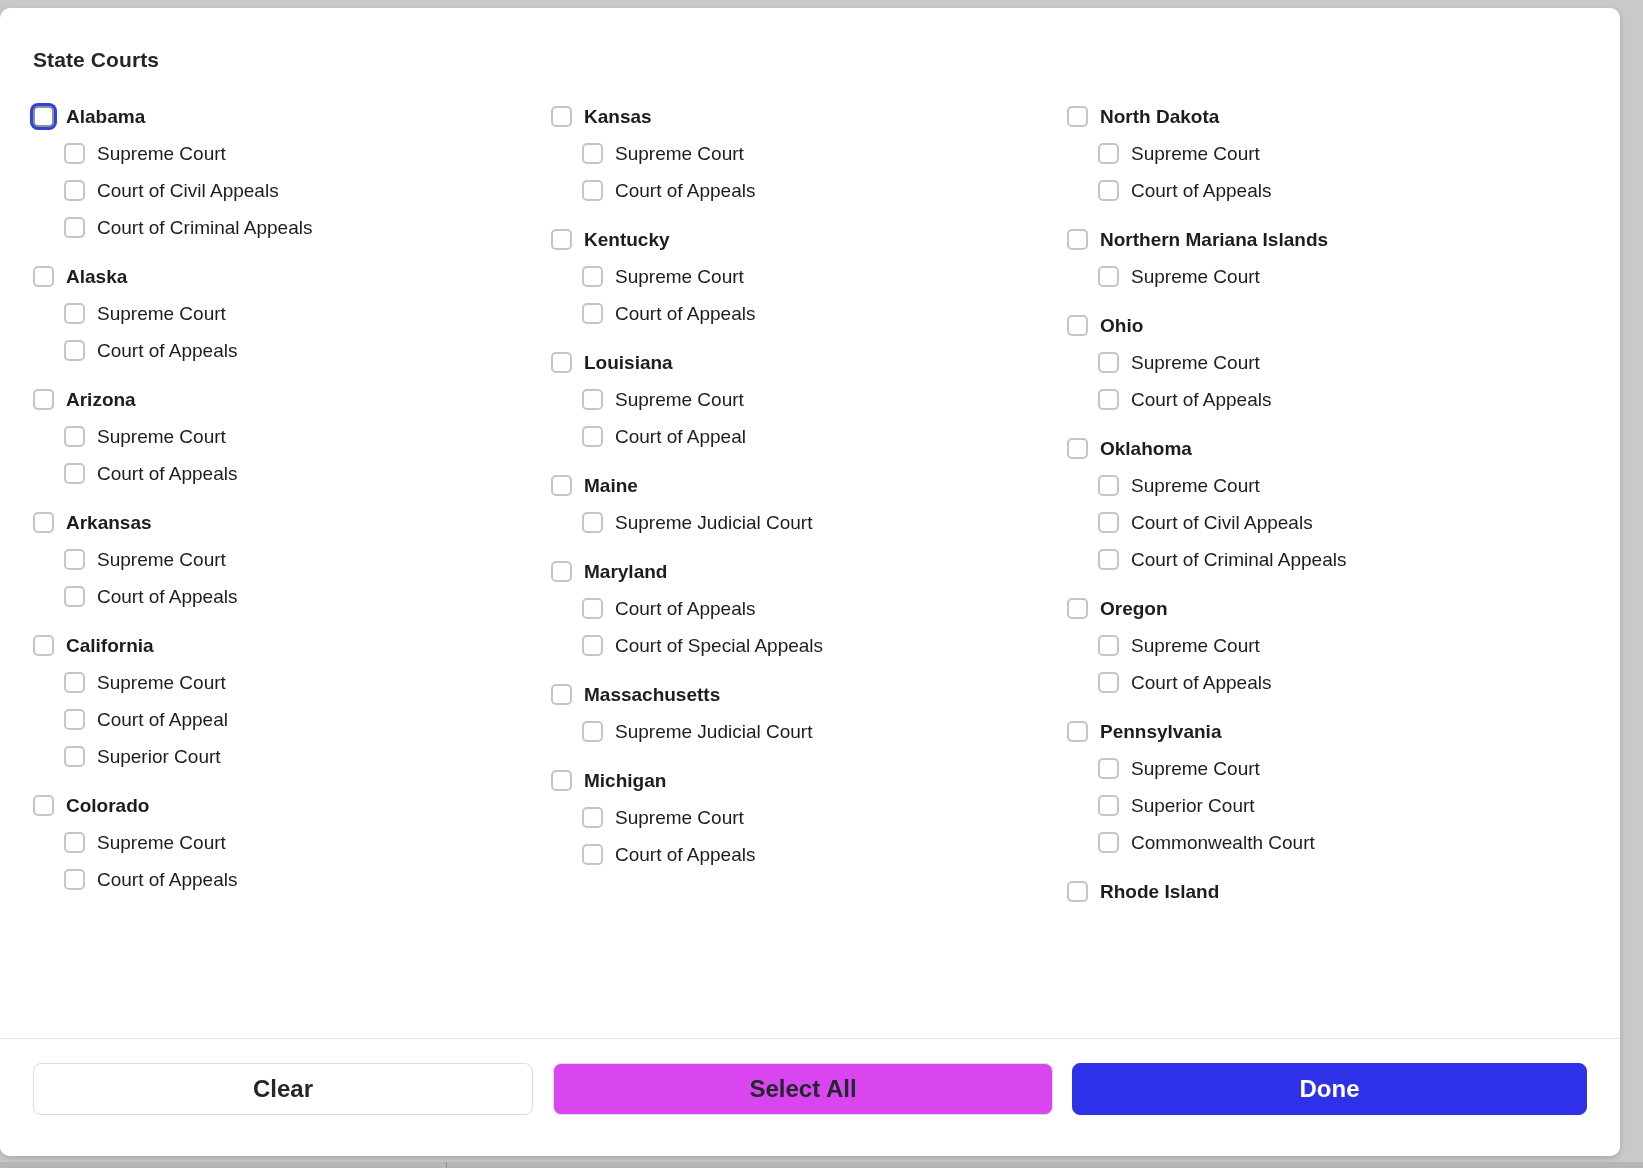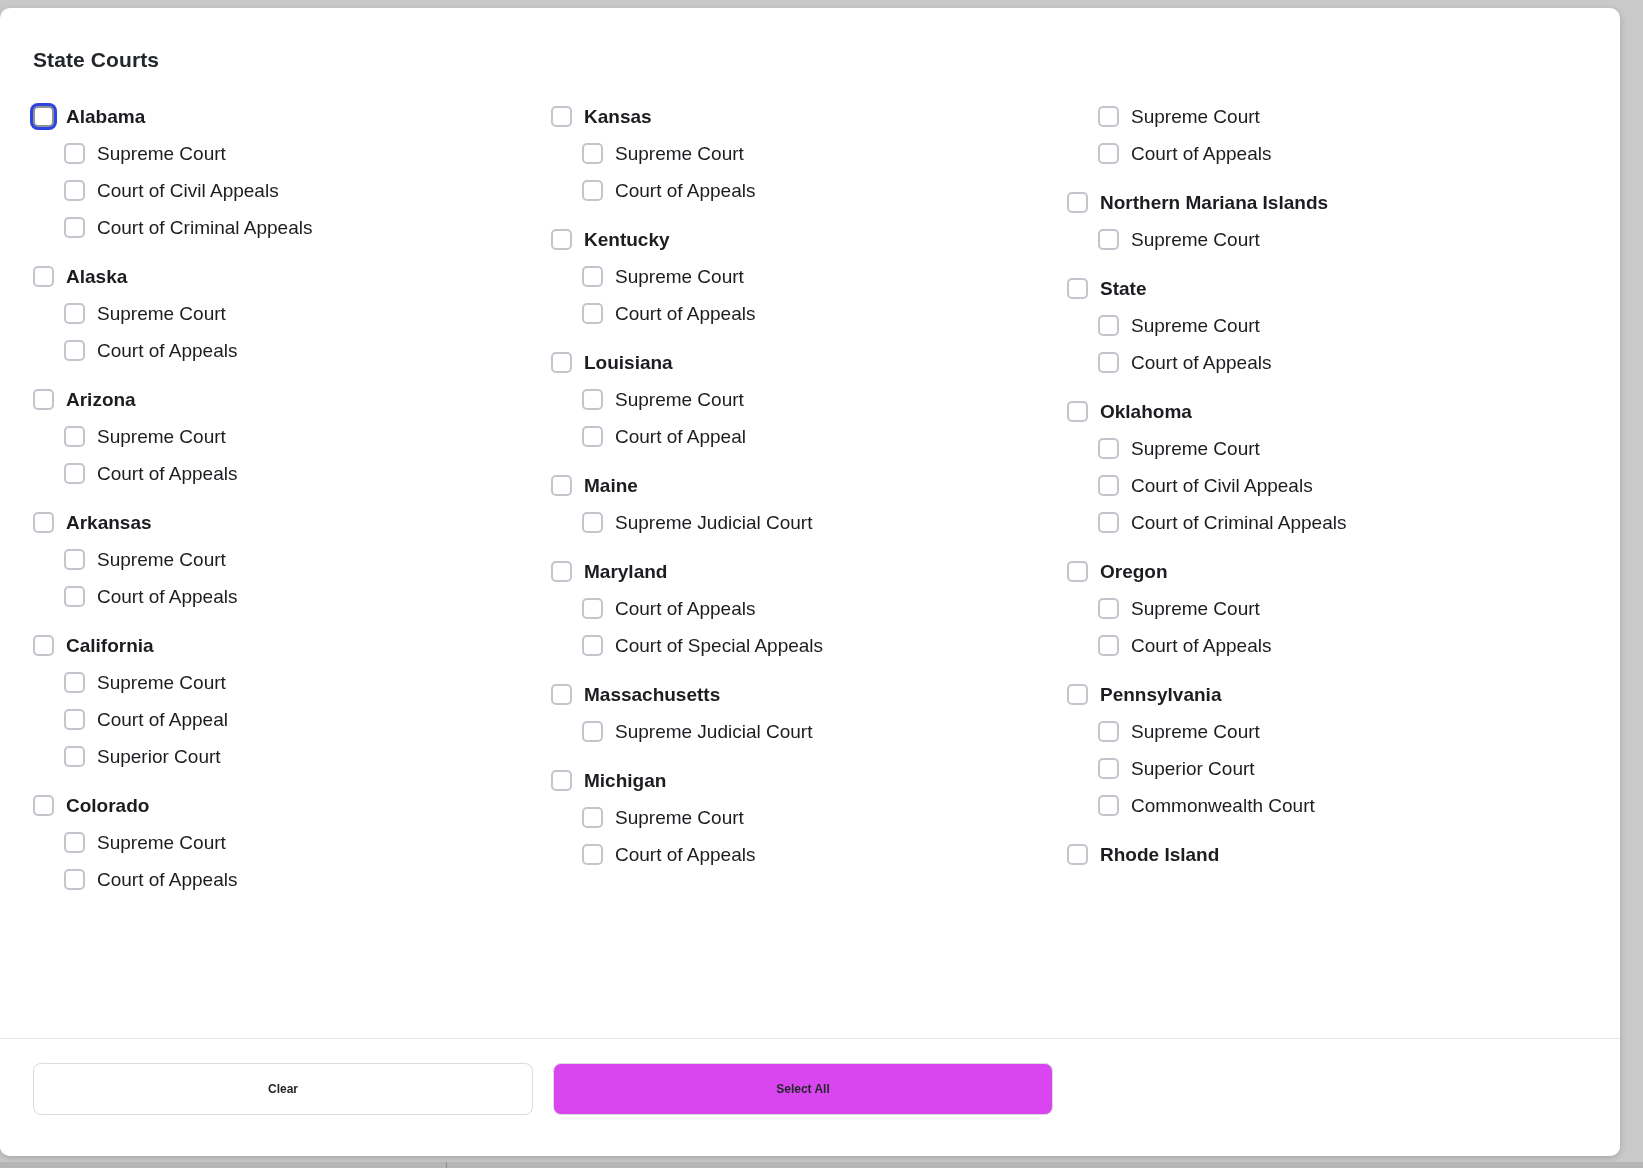--- a/index.html
+++ b/index.html
@@ -79,21 +79,21 @@
     width: 1620px;
     height: 118px;
     background: #fff;
     border-top: 1px solid #e8e8ea;
   }
   .btn {
     position: absolute;
     top: 24px;
     height: 52px;
     border-radius: 8px;
-    font-size: 12px;
+    font-size: 24px;
     font-weight: bold;
     display: flex;
     align-items: center;
     justify-content: center;
     cursor: pointer;
     user-select: none;
   }
   #btn-clear {
     left: 33px; width: 500px;
     background: #fff;
@@ -314,20 +314,24 @@
             <span class="label">Supreme Court</span>
           </div>
           <div class="row child">
             <div class="cb"></div>
             <span class="label">Court of Appeals</span>
           </div>
         </div>
       </div>
     <div class="column col-2">
         <div class="state-block">
+          <div class="row state">
+            <div class="cb"></div>
+            <span class="label">North Dakota</span>
+          </div>
           <div class="row child">
             <div class="cb"></div>
             <span class="label">Supreme Court</span>
           </div>
           <div class="row child">
             <div class="cb"></div>
             <span class="label">Court of Appeals</span>
           </div>
         </div>
         <div class="state-block">
@@ -336,21 +340,21 @@
             <span class="label">Northern Mariana Islands</span>
           </div>
           <div class="row child">
             <div class="cb"></div>
             <span class="label">Supreme Court</span>
           </div>
         </div>
         <div class="state-block">
           <div class="row state">
             <div class="cb"></div>
-            <span class="label">State</span>
+            <span class="label">Ohio</span>
           </div>
           <div class="row child">
             <div class="cb"></div>
             <span class="label">Supreme Court</span>
           </div>
           <div class="row child">
             <div class="cb"></div>
             <span class="label">Court of Appeals</span>
           </div>
         </div>
@@ -409,19 +413,20 @@
             <div class="cb"></div>
             <span class="label">Rhode Island</span>
           </div>
         </div>
       </div>
   </div>
 
   <div id="footer">
     <div class="btn" id="btn-clear">Clear</div>
     <div class="btn" id="btn-select-all">Select All</div>
+    <div class="btn" id="btn-done">Done</div>
   </div>
 
 </div>
 
 <div id="bottom-strip">
   <div class="seam"></div>
 </div>
 
 </body></html>

